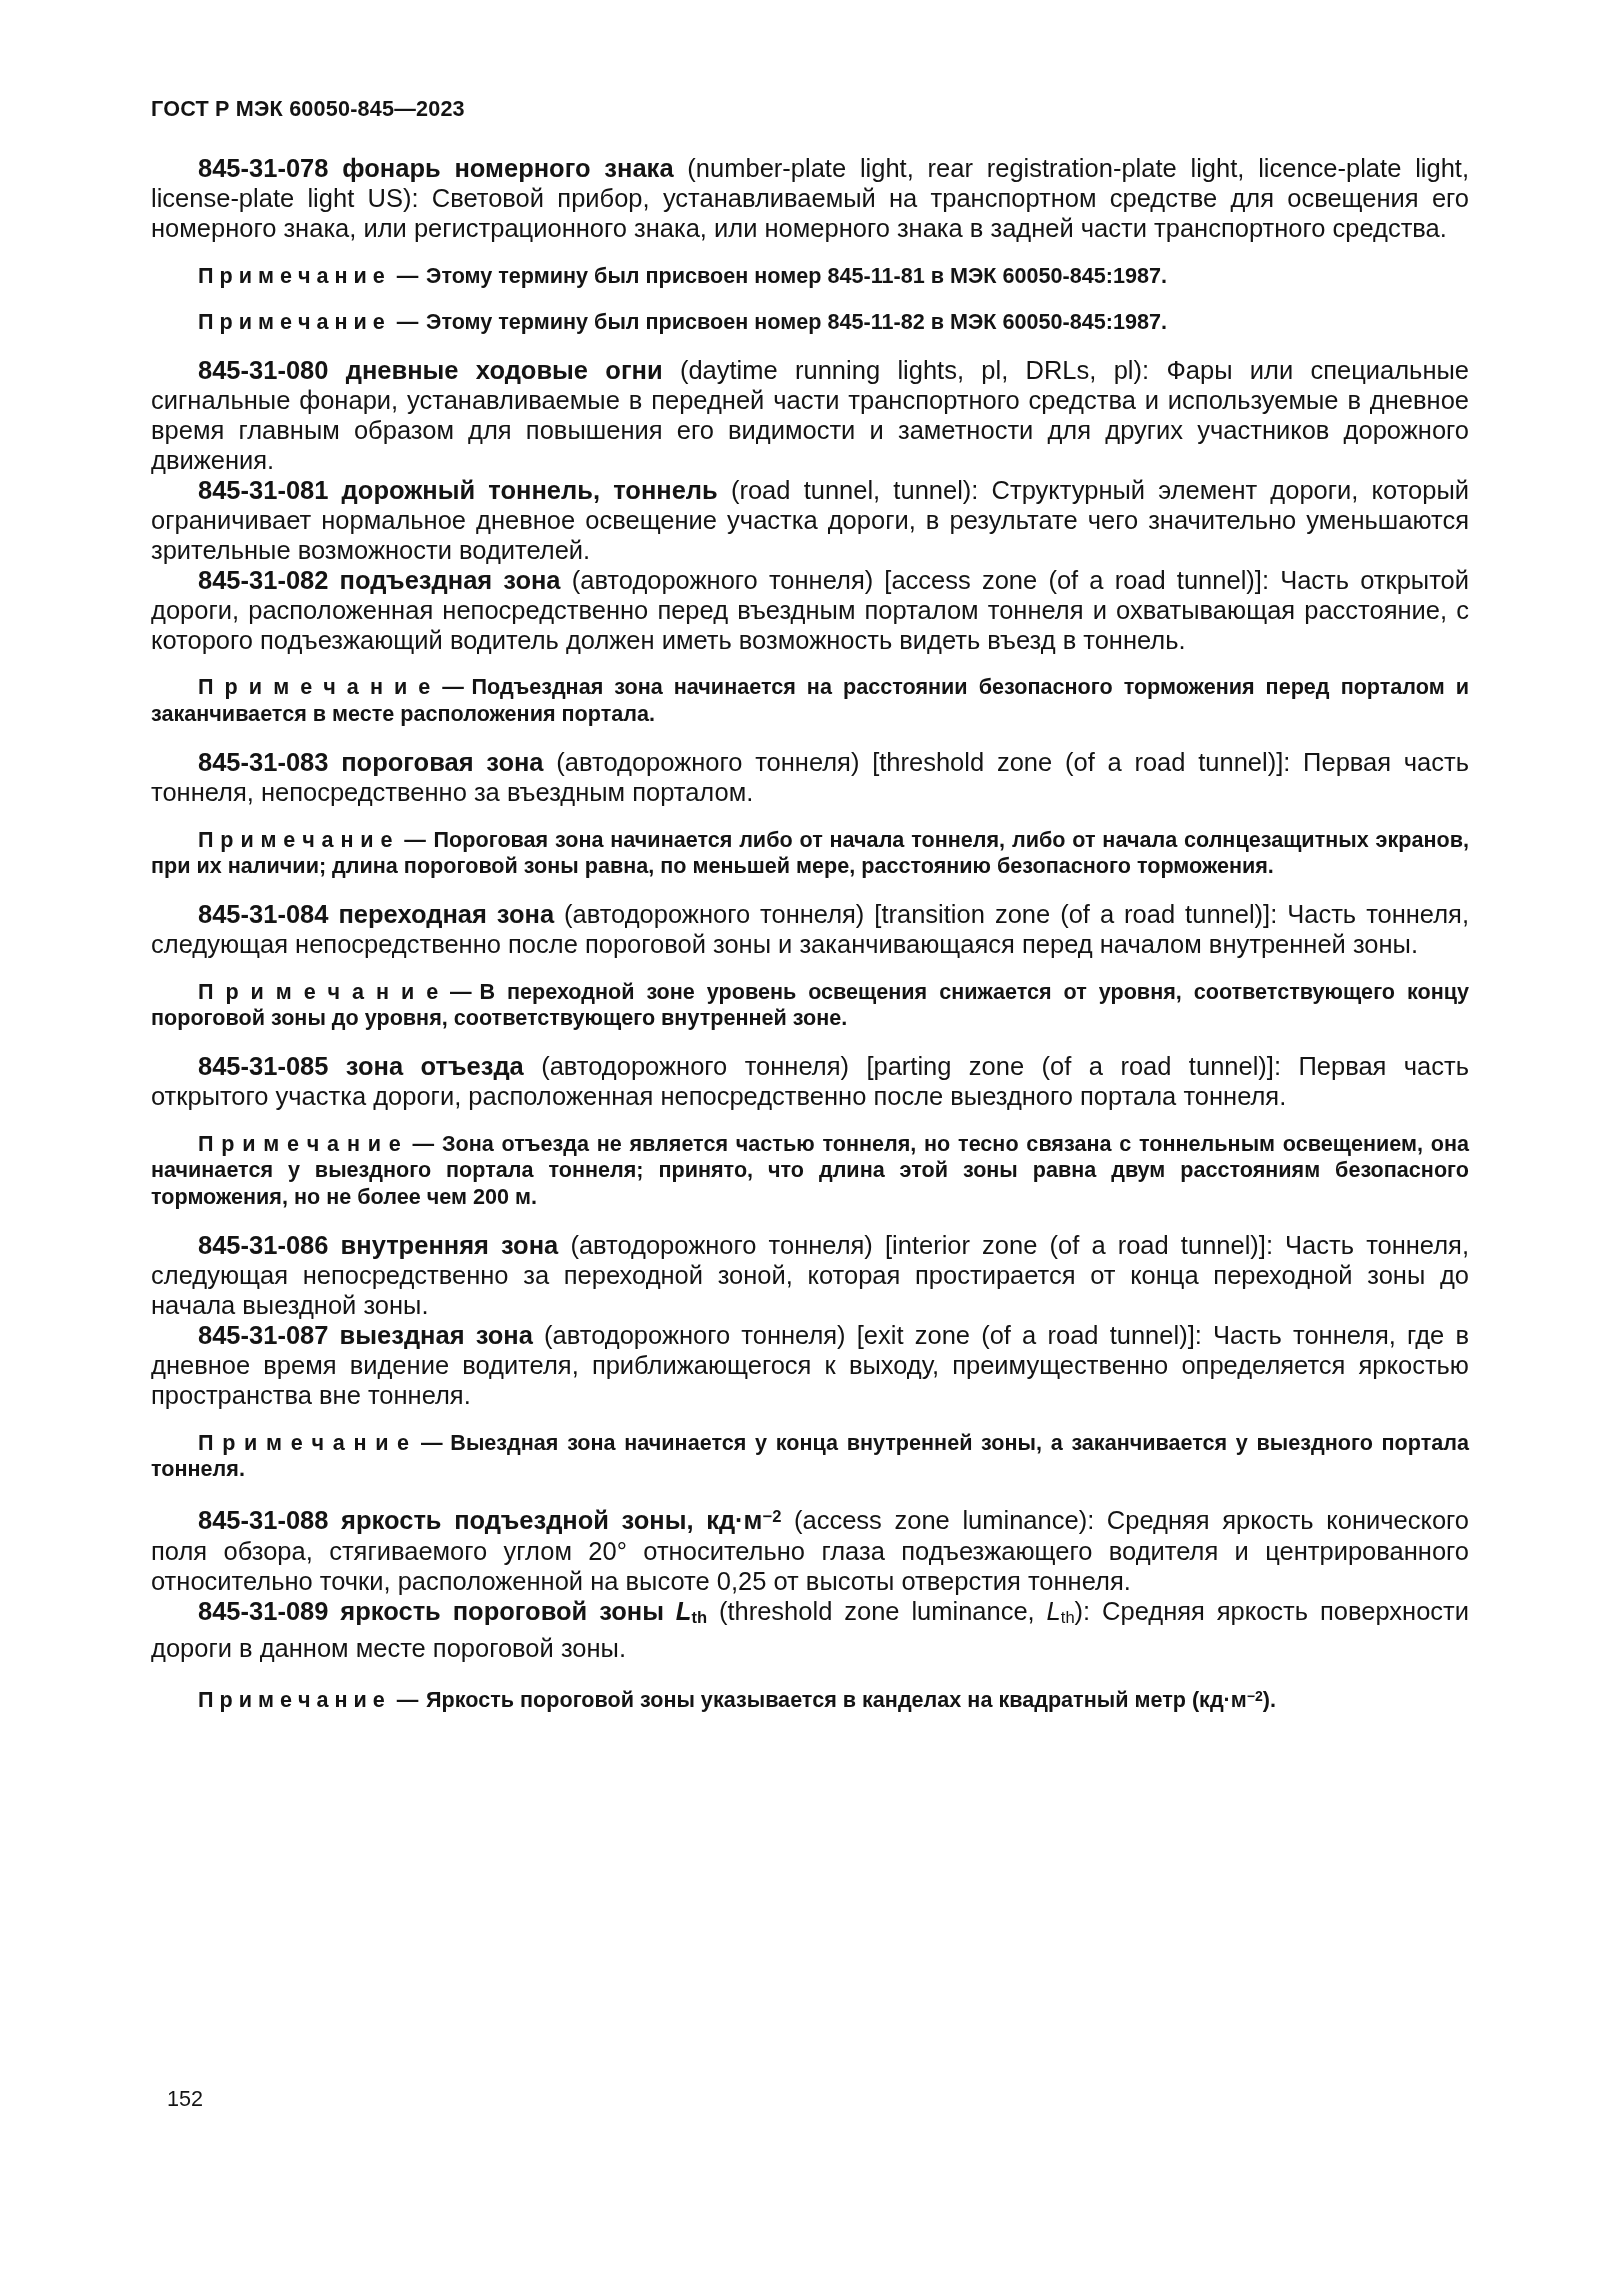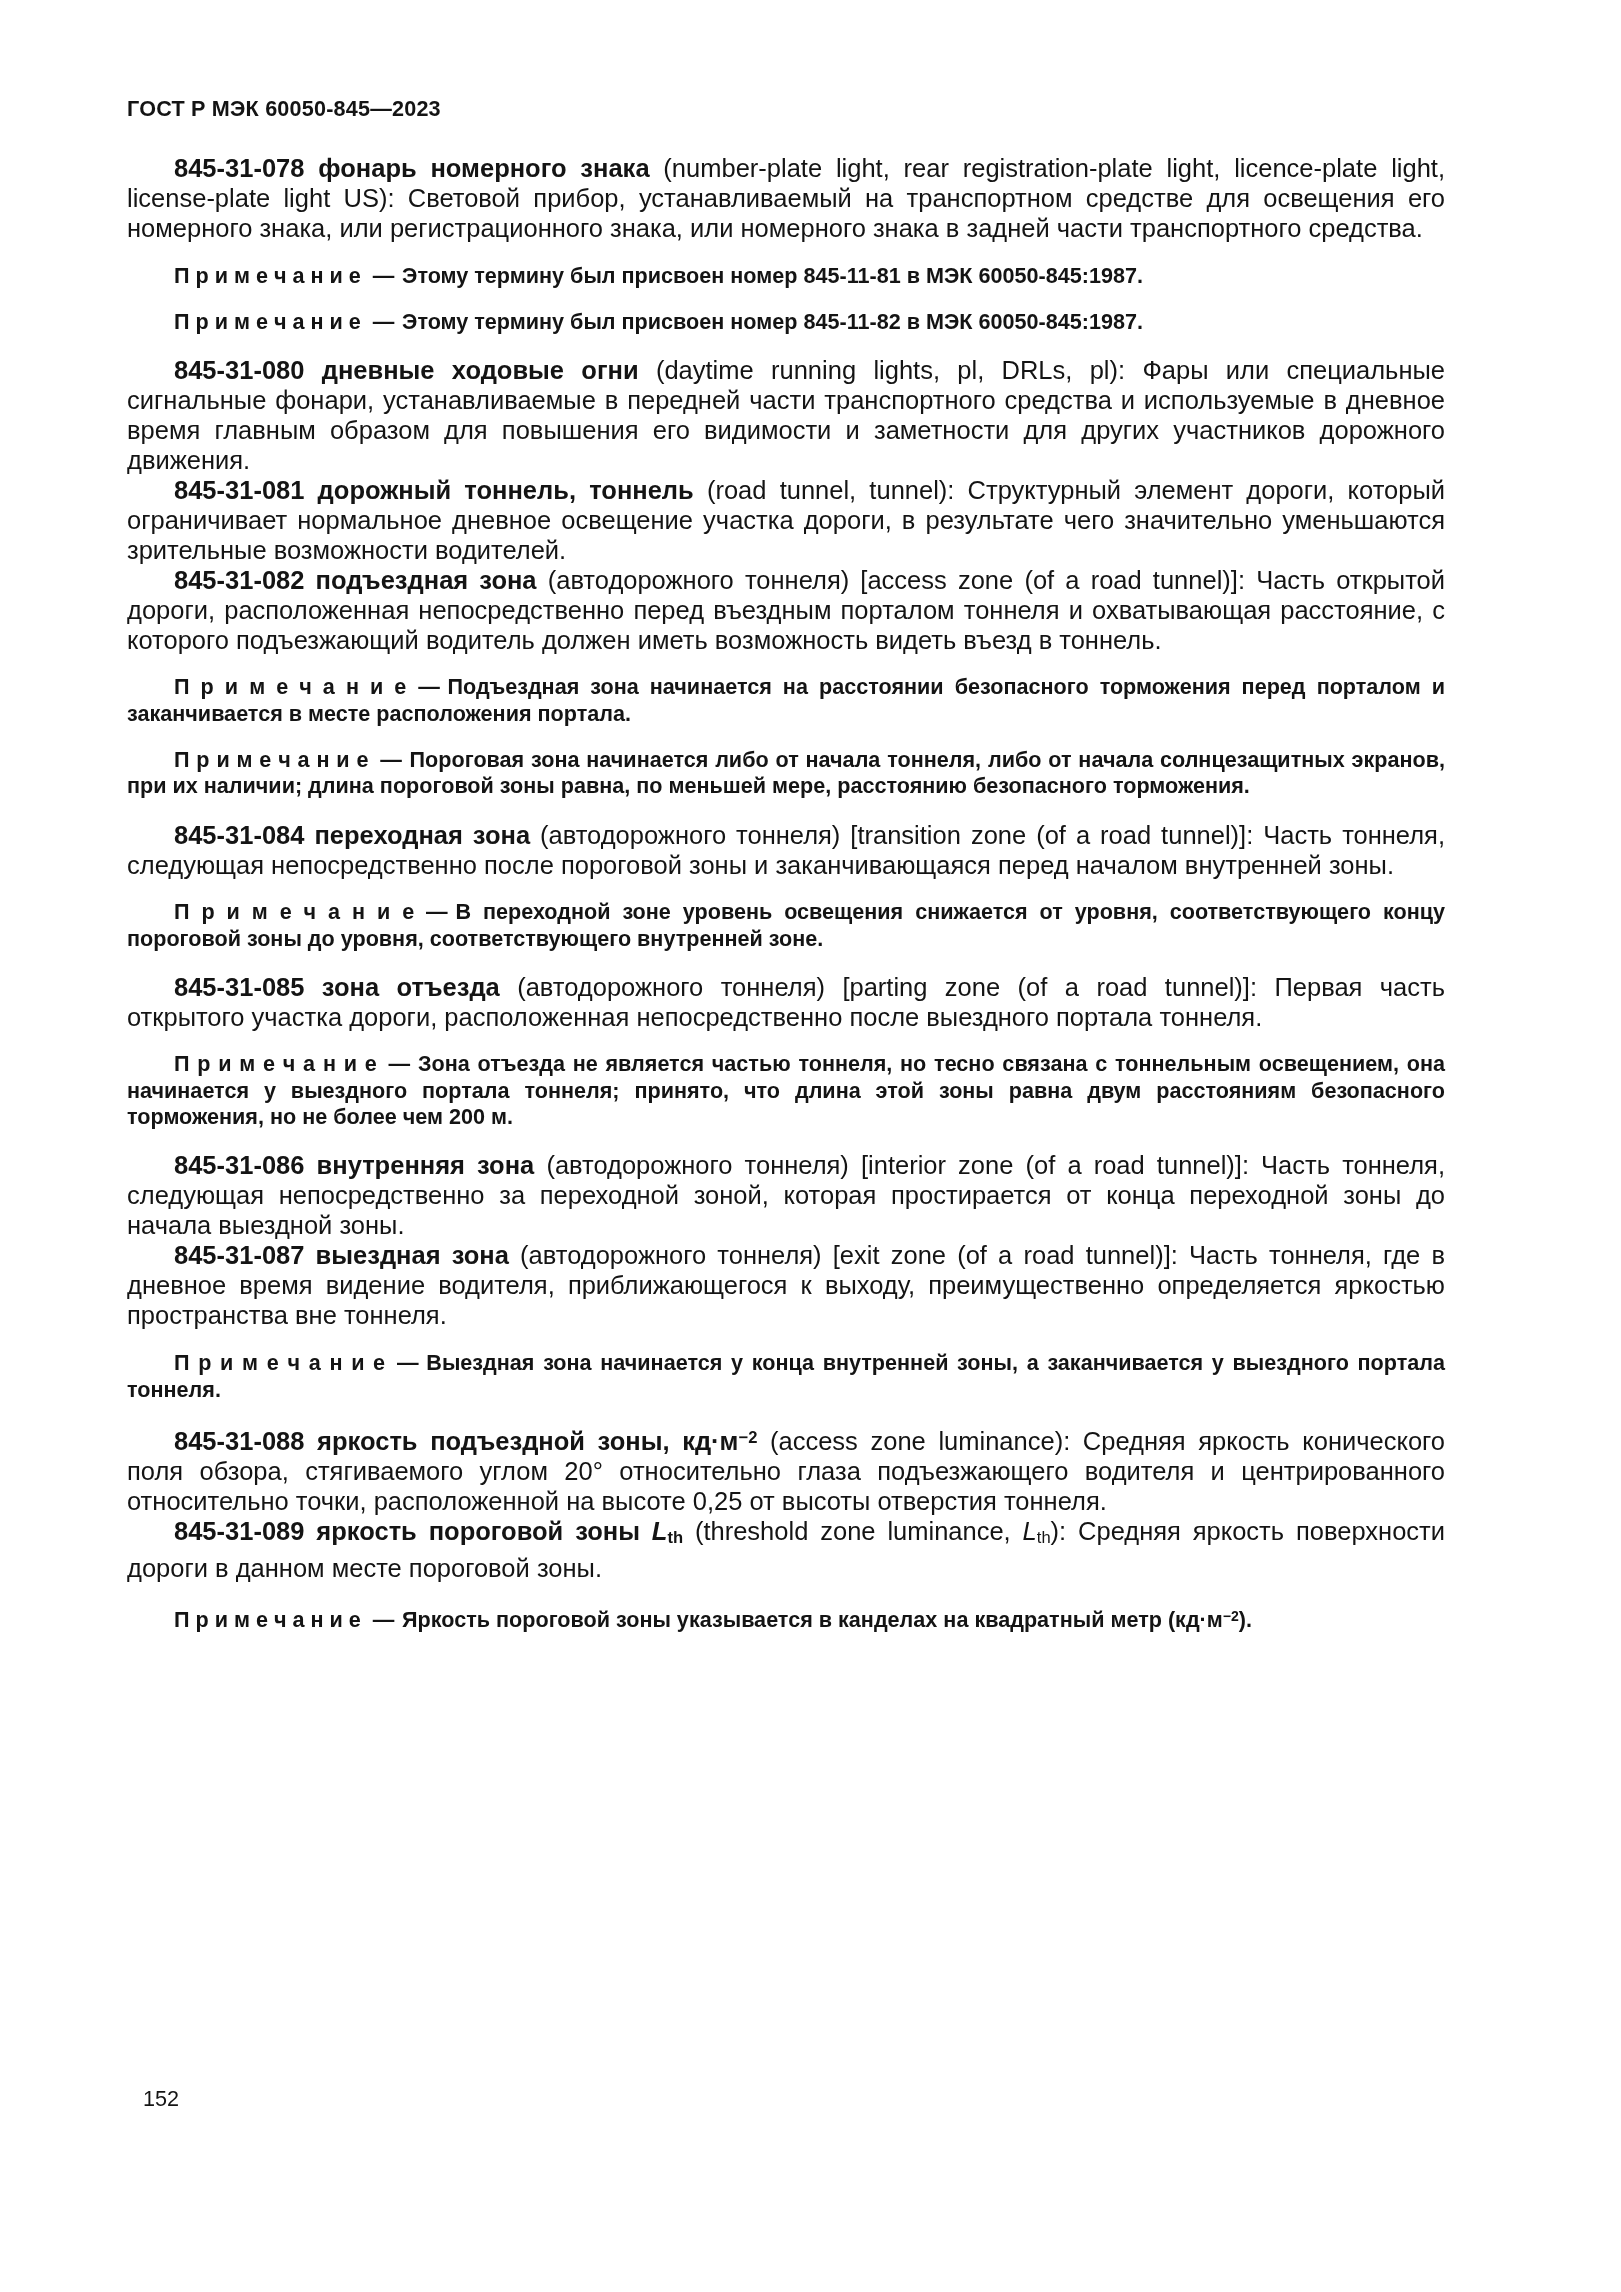--- a/index.html
+++ b/index.html
@@ -10,20 +10,21 @@
     color: #141414;
     -webkit-font-smoothing: antialiased;
   }
   .page {
     position: relative;
     width: 1568px;
     height: 2293px;
     background: #ffffff;
     padding: 96px 123px 0 127px;
     overflow: hidden;
+    margin-left: 24px;
   }
   .doc-header {
     font-size: 21.6px;
     font-weight: bold;
     letter-spacing: 0.2px;
     margin-bottom: 31px;
   }
   .doc-body { width: 100%; }
   .block {
     text-align: justify;
@@ -61,20 +62,21 @@
 
   <div class="doc-body">
 
   <p class="block term"><span class="seg seg-b">845-31-078 фонарь номерного знака</span><span class="seg seg-r"> (number-plate light, rear registration-plate light, licence-plate light, license-plate light US): Световой прибор, устанавливаемый на транспортном средстве для освещения его номерного знака, или регистрационного знака, или номерного знака в задней части транспортного средства.</span></p>
       <p class="block note"><span class="note-label">П р и м е ч а н и е</span><span class="note-dash">—</span><span class="seg seg-r">Этому термину был присвоен номер 845-11-81 в МЭК 60050-845:1987.</span></p>
       <p class="block note"><span class="note-label">П р и м е ч а н и е</span><span class="note-dash">—</span><span class="seg seg-r">Этому термину был присвоен номер 845-11-82 в МЭК 60050-845:1987.</span></p>
       <p class="block term"><span class="seg seg-b">845-31-080 дневные ходовые огни</span><span class="seg seg-r"> (daytime running lights, pl, DRLs, pl): Фары или специальные сигнальные фонари, устанавливаемые в передней части транспортного средства и используемые в дневное время главным образом для повышения его видимости и заметности для других участников дорожного движения.</span></p>
       <p class="block term"><span class="seg seg-b">845-31-081 дорожный тоннель, тоннель</span><span class="seg seg-r"> (road tunnel, tunnel): Структурный элемент дороги, который ограничивает нормальное дневное освещение участка дороги, в результате чего значительно уменьшаются зрительные возможности водителей.</span></p>
       <p class="block term"><span class="seg seg-b">845-31-082 подъездная зона</span><span class="seg seg-r"> (автодорожного тоннеля) [access zone (of a road tunnel)]: Часть открытой дороги, расположенная непосредственно перед въездным порталом тоннеля и охватывающая расстояние, с которого подъезжающий водитель должен иметь возможность видеть въезд в тоннель.</span></p>
       <p class="block note"><span class="note-label">П р и м е ч а н и е</span><span class="note-dash">—</span><span class="seg seg-r">Подъездная зона начинается на расстоянии безопасного торможения перед порталом и заканчивается в месте расположения портала.</span></p>
+      <p class="block term"><span class="seg seg-b">845-31-083 пороговая зона</span><span class="seg seg-r"> (автодорожного тоннеля) [threshold zone (of a road tunnel)]: Первая часть тоннеля, непосредственно за въездным порталом.</span></p>
       <p class="block note"><span class="note-label">П р и м е ч а н и е</span><span class="note-dash">—</span><span class="seg seg-r">Пороговая зона начинается либо от начала тоннеля, либо от начала солнцезащитных экранов, при их наличии; длина пороговой зоны равна, по меньшей мере, расстоянию безопасного торможения.</span></p>
       <p class="block term"><span class="seg seg-b">845-31-084 переходная зона</span><span class="seg seg-r"> (автодорожного тоннеля) [transition zone (of a road tunnel)]: Часть тоннеля, следующая непосредственно после пороговой зоны и заканчивающаяся перед началом внутренней зоны.</span></p>
       <p class="block note"><span class="note-label">П р и м е ч а н и е</span><span class="note-dash">—</span><span class="seg seg-r">В переходной зоне уровень освещения снижается от уровня, соответствующего концу пороговой зоны до уровня, соответствующего внутренней зоне.</span></p>
       <p class="block term"><span class="seg seg-b">845-31-085 зона отъезда</span><span class="seg seg-r"> (автодорожного тоннеля) [parting zone (of a road tunnel)]: Первая часть открытого участка дороги, расположенная непосредственно после выездного портала тоннеля.</span></p>
       <p class="block note"><span class="note-label">П р и м е ч а н и е</span><span class="note-dash">—</span><span class="seg seg-r">Зона отъезда не является частью тоннеля, но тесно связана с тоннельным освещением, она начинается у выездного портала тоннеля; принято, что длина этой зоны равна двум расстояниям безопасного торможения, но не более чем 200 м.</span></p>
       <p class="block term"><span class="seg seg-b">845-31-086 внутренняя зона</span><span class="seg seg-r"> (автодорожного тоннеля) [interior zone (of a road tunnel)]: Часть тоннеля, следующая непосредственно за переходной зоной, которая простирается от конца переходной зоны до начала выездной зоны.</span></p>
       <p class="block term"><span class="seg seg-b">845-31-087 выездная зона</span><span class="seg seg-r"> (автодорожного тоннеля) [exit zone (of a road tunnel)]: Часть тоннеля, где в дневное время видение водителя, приближающегося к выходу, преимущественно определяется яркостью пространства вне тоннеля.</span></p>
       <p class="block note"><span class="note-label">П р и м е ч а н и е</span><span class="note-dash">—</span><span class="seg seg-r">Выездная зона начинается у конца внутренней зоны, а заканчивается у выездного портала тоннеля.</span></p>
       <p class="block term"><span class="seg seg-b">845-31-088 яркость подъездной зоны, кд·м</span><sup class="seg seg-bsup">−2</sup><span class="seg seg-r"> (access zone luminance): Средняя яркость конического поля обзора, стягиваемого углом 20° относительно глаза подъезжающего водителя и центрированного относительно точки, расположенной на высоте 0,25 от высоты отверстия тоннеля.</span></p>
       <p class="block term"><span class="seg seg-b">845-31-089 яркость пороговой зоны </span><span class="seg seg-bi">L</span><sub class="seg seg-bsub">th</sub><span class="seg seg-r"> (threshold zone luminance, </span><span class="seg seg-i">L</span><sub class="seg seg-sub">th</sub><span class="seg seg-r">): Средняя яркость поверхности дороги в данном месте пороговой зоны.</span></p>

